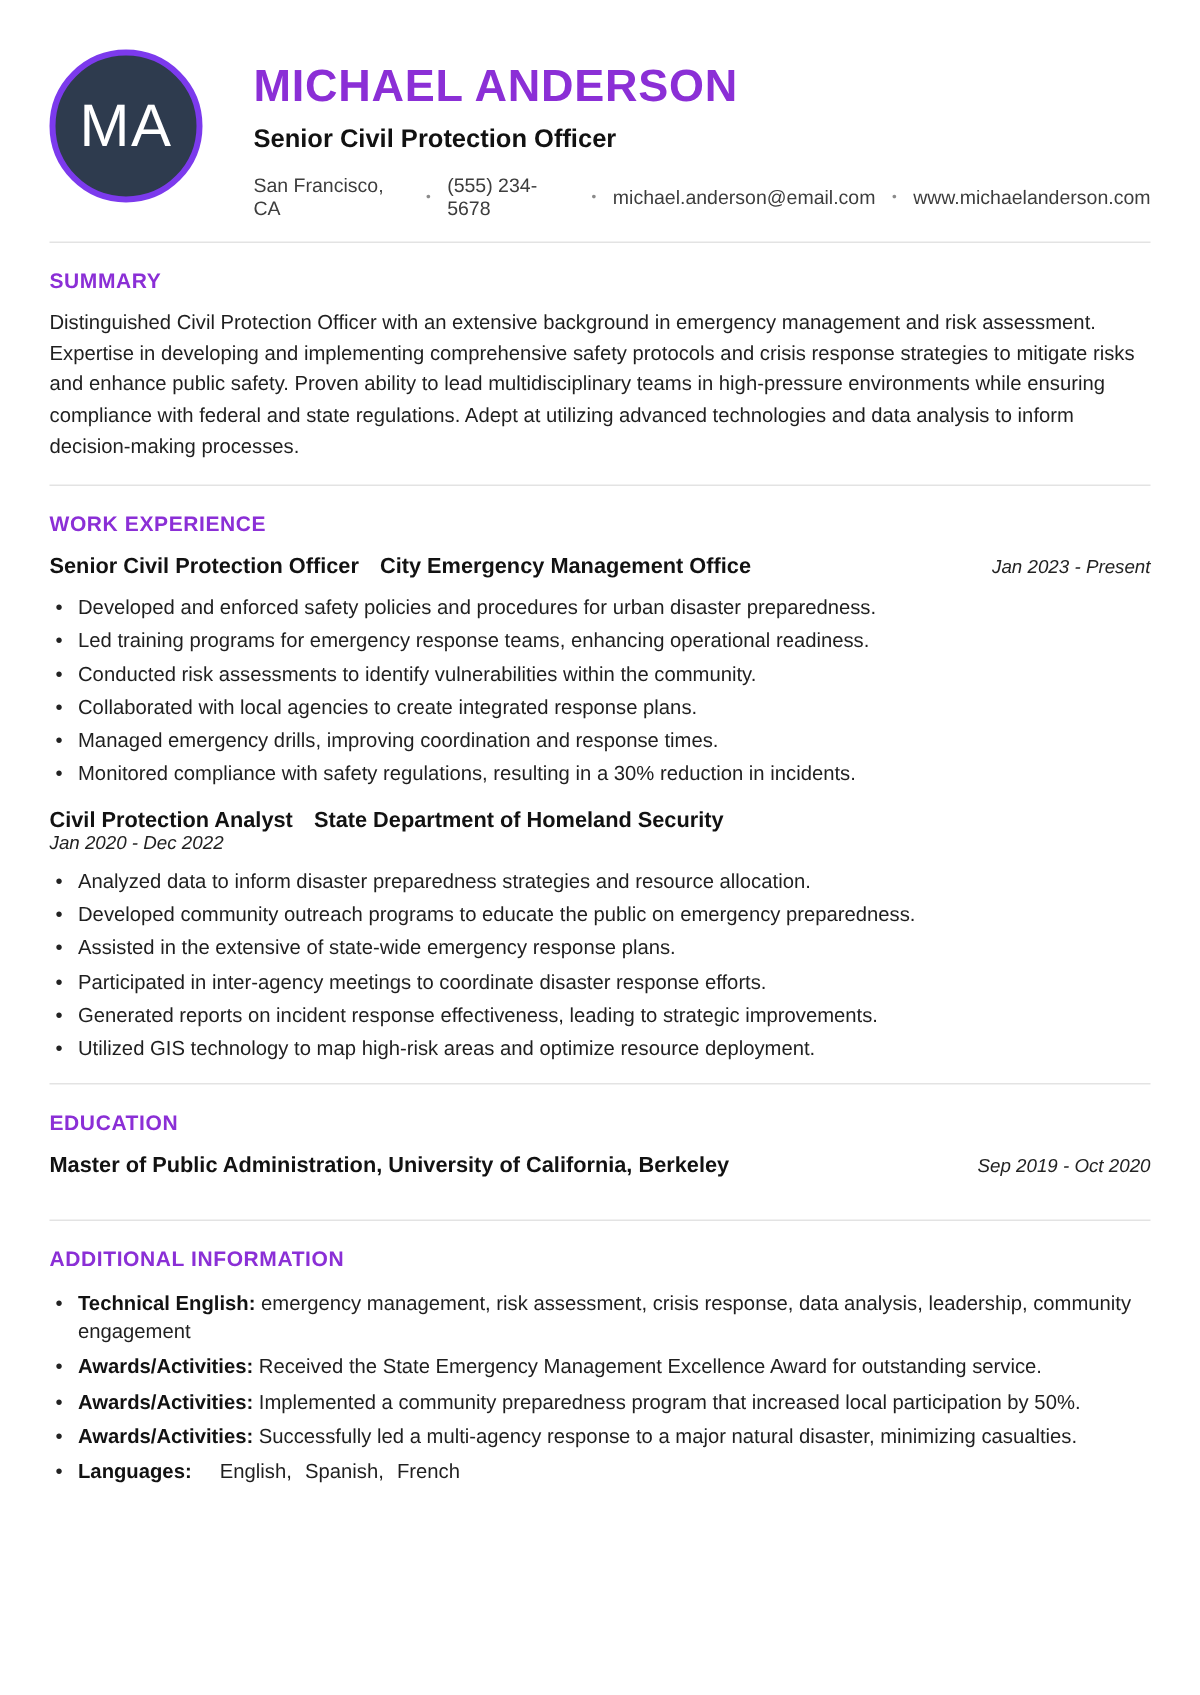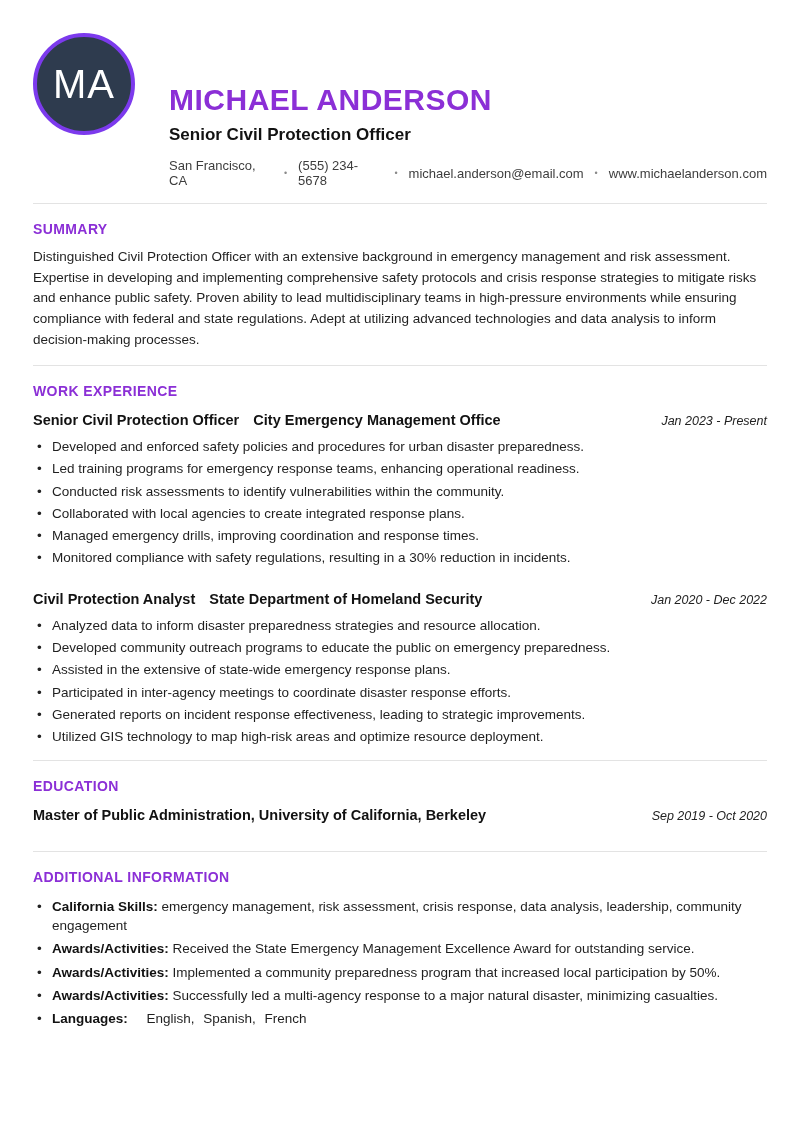--- a/index.html
+++ b/index.html
@@ -19,21 +19,21 @@
   .page{padding:33px 33px 0 33px;}
 
   
   .header{display:flex;gap:34px;align-items:flex-start;}
   .avatar{
     flex:0 0 auto;width:102px;height:102px;border-radius:50%;
     background:var(--avatar_bg);border:4px solid var(--avatar_ring);
     display:flex;align-items:center;justify-content:center;
   }
   .avatar span{color:#ffffff;font-size:40px;letter-spacing:1px;font-weight:400;}
-  .head-text{padding-top:8px;margin-top:42px;}
+  .head-text{padding-top:8px;}
   h1{
     margin:0;font-size:30px;line-height:1.1;font-weight:700;
     color:var(--accent);letter-spacing:0.5px;
   }
   .person-title{margin-top:9px;font-size:17px;font-weight:600;color:#121212;}
   .contact{margin-top:13px;font-size:13px;color:#3d3d3d;display:flex;align-items:center;}
   .contact .dot{color:#8a8a8a;font-size:9px;margin:0 11px;line-height:1;}
 
   
   hr.divider{border:0;border-top:1px solid var(--divider);margin:15px 0 0 0;}
@@ -42,21 +42,21 @@
 
   
   h2{
     margin:17px 0 0 0;font-size:14px;font-weight:700;
     color:var(--accent);letter-spacing:0.4px;
   }
   .summary-text{margin:10px 0 0 0;font-size:13.5px;line-height:1.53;color:var(--text);}
 
   
   .row-head{display:flex;justify-content:space-between;align-items:baseline;margin-top:13px;}
-  .row-head.job2{margin-top:24px;}
+  .row-head.job2{margin-top:14px;flex-direction:column;}
   .row-titles{font-size:14.5px;font-weight:700;color:#121212;}
   .role{margin-right:10px;}
   .dates{font-size:12.5px;font-style:italic;color:#222;white-space:nowrap;}
 
   ul.bullets{list-style:none;margin:9px 0 0 0;padding:0;}
   ul.bullets li{
     position:relative;padding-left:19px;margin-bottom:3px;
     font-size:13.5px;line-height:1.42;color:var(--text);
   }
   ul.bullets li::before{content:"\2022";position:absolute;left:4px;color:#222;}
@@ -149,21 +149,21 @@
       <span class="dates">Sep 2019 - Oct 2020</span>
     </div>
   </section>
 
   <hr class="divider d4">
 
   <section>
     <h2>ADDITIONAL INFORMATION</h2>
     <ul class="extra">
       <li>
-        <span class="lbl">California Skills:</span>
+        <span class="lbl">Technical English:</span>
         <span>emergency management, risk assessment, crisis response, data analysis, leadership, community engagement</span>
       </li>
       <li>
         <span class="lbl">Awards/Activities:</span>
         <span>Received the State Emergency Management Excellence Award for outstanding service.</span>
       </li>
       <li>
         <span class="lbl">Awards/Activities:</span>
         <span>Implemented a community preparedness program that increased local participation by 50%.</span>
       </li>

